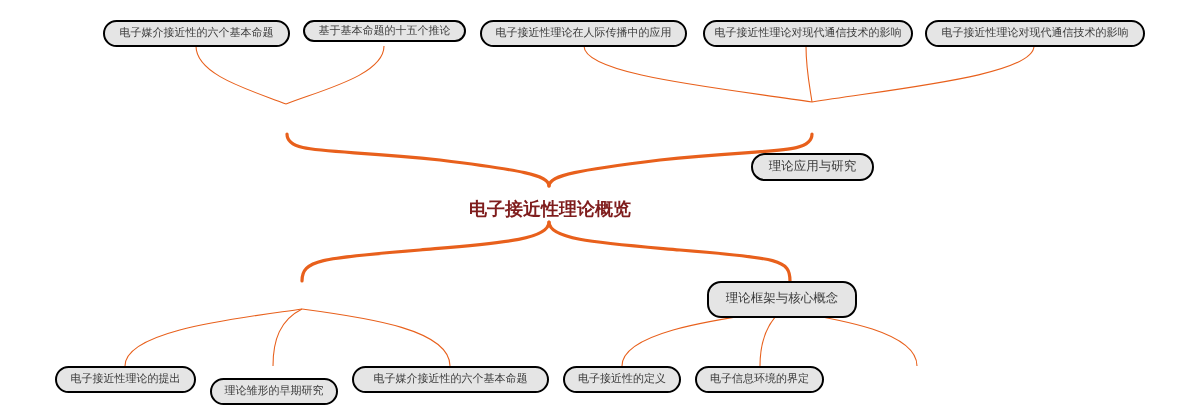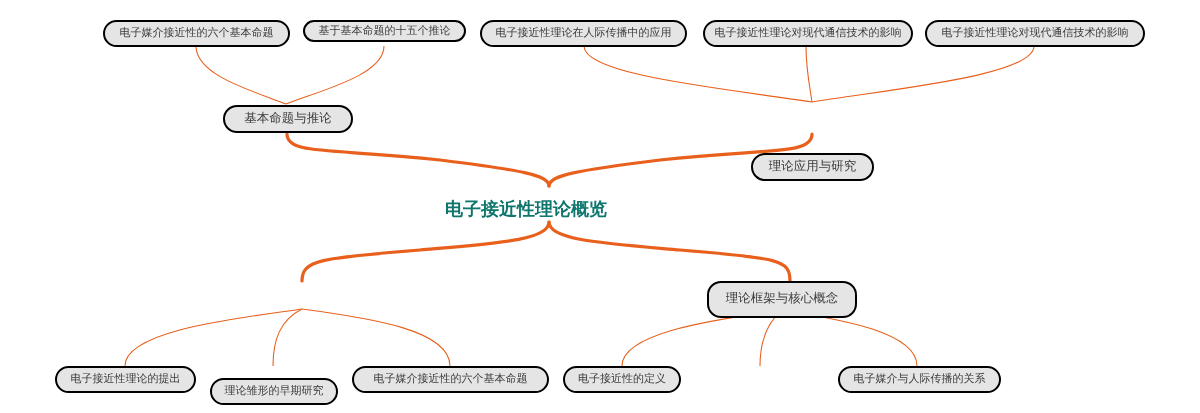--- a/index.html
+++ b/index.html
@@ -9,23 +9,23 @@
     svg.links { position: absolute; left: 0; top: 0; }
     .node {
       position: absolute; box-sizing: border-box;
       border: 2px solid #000000; border-radius: 14px; background: #e5e5e5;
       color: #3a3a3a; font-size: 11px; line-height: 1;
       display: flex; align-items: center; justify-content: center;
       white-space: nowrap; cursor: pointer; font-family: Liberation Mono, monospace;
     }
     .node.l1 { font-size: 12.5px; border-radius: 14px; }
     .root {
-      position: absolute; left: 428px; top: 195px; width: 196px; height: 28px;
+      position: absolute; left: 452px; top: 195px; width: 196px; height: 28px;
       display: flex; align-items: center; justify-content: center;
-      font-size: 18px; font-weight: bold; color: #0f766e; white-space: nowrap; cursor: pointer;
+      font-size: 18px; font-weight: bold; color: #7f1d1d; white-space: nowrap; cursor: pointer;
     }
   </style>
 </head>
 <body>
 
 <div id="canvas">
 
   <svg class="links" width="1200" height="413">
 
     <g fill="none" stroke="#e8601c" stroke-width="3.2" stroke-linecap="round">
@@ -49,31 +49,30 @@
       <path d="M302,309 C370,318 450,330 450,366"></path>
 
       <path d="M782,310 C730,318 622,330 622,366"></path>
       <path d="M782,310 C768,322 760,340 760,366"></path>
       <path d="M782,310 C830,318 917,330 917,366"></path>
     </g>
   </svg>
 
   <div class="root">电子接近性理论概览</div>
 
-  <div class="node l1" style="left:223px; top:105px; width:130px; height:28px;">基本命题与推论</div>
   <div class="node l1" style="left:751px; top:105px; width:123px; height:28px;margin-top:48px;">理论应用与研究</div>
   <div class="node l1" style="left:707px; top:281px; width:150px; height:37px;">理论框架与核心概念</div>
 
   <div class="node" style="left:103px; top:20px; width:187px; height:27px;">电子媒介接近性的六个基本命题</div>
   <div class="node" style="left:303px; top:20px; width:163px; height:22px;">基于基本命题的十五个推论</div>
 
   <div class="node" style="left:480px; top:20px; width:207px; height:27px;">电子接近性理论在人际传播中的应用</div>
   <div class="node" style="left:703px; top:20px; width:210px; height:27px;">电子接近性理论对现代通信技术的影响</div>
   <div class="node" style="left:925px; top:20px; width:220px; height:27px;">电子接近性理论对现代通信技术的影响</div>
 
   <div class="node" style="left:55px; top:366px; width:141px; height:27px;">电子接近性理论的提出</div>
   <div class="node" style="left:210px; top:366px; width:128px; height:27px;margin-top:12px;">理论雏形的早期研究</div>
   <div class="node" style="left:352px; top:366px; width:197px; height:27px;">电子媒介接近性的六个基本命题</div>
 
   <div class="node" style="left:563px; top:366px; width:118px; height:27px;">电子接近性的定义</div>
-  <div class="node" style="left:838px; top:366px; width:163px; height:27px;">电子媒介与人际传播的关系</div>
+  <div class="node" style="left:695px; top:366px; width:129px; height:27px;">电子信息环境的界定</div>
 
 </div>
 
 </body></html>

